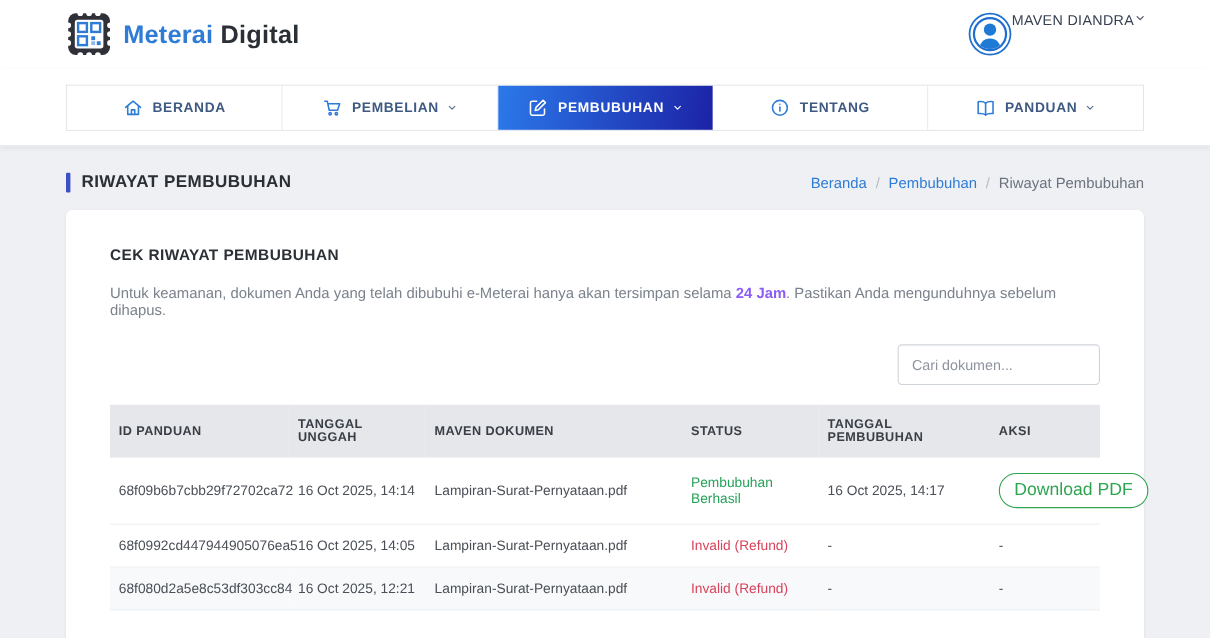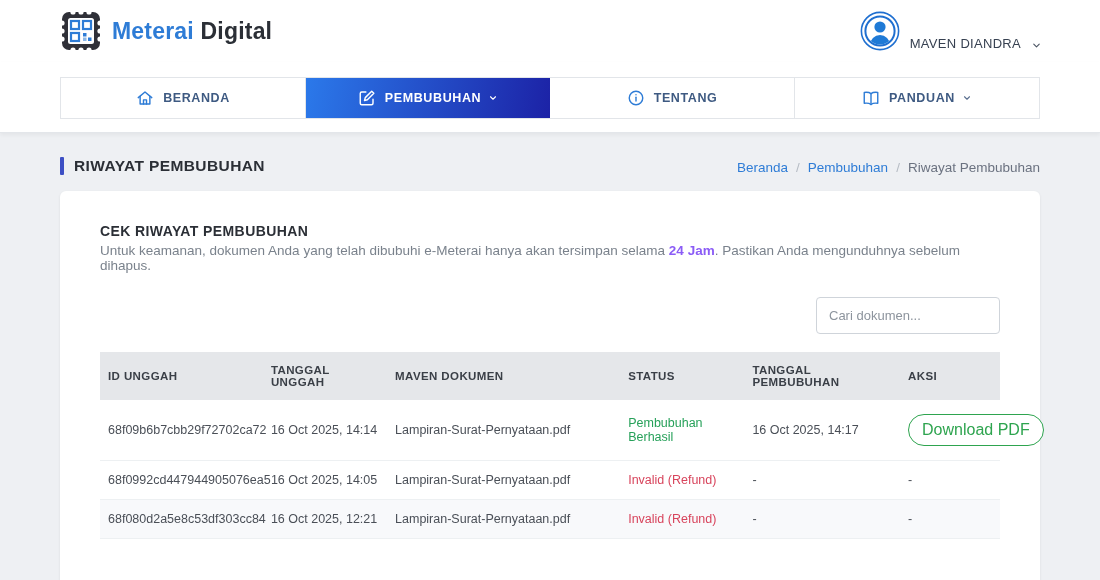--- a/index.html
+++ b/index.html
@@ -6,47 +6,47 @@
   html,body { width:1100px; height:580px; overflow:hidden; }
   body { font-family:"Liberation Sans", sans-serif; background:#eef0f3; color:#3a3f47; }
   .viewport { width:1100px; height:580px; overflow:hidden; position:relative; }
 
   
   .app-header { height:62px; background:#fff; display:flex; align-items:center; justify-content:space-between; padding:0 58px 0 60px; }
   .brand { display:flex; align-items:center; gap:10px; cursor:pointer; }
   .brand-text { font-size:23px; font-weight:bold; letter-spacing:.2px; }
   .brand-text .primary { color:#2e7cd6; }
   .brand-text .secondary { color:#2b2f36; }
-  .user-menu { display:flex; align-items:flex-end; gap:10px; cursor:pointer; }
+  .user-menu { display:flex; align-items:flex-start; gap:0; cursor:pointer; }
   .user-name { font-size:13px; font-weight:500; color:#374151; letter-spacing:.3px; }
   .chev { color:#4b5563; }
 
   
   .main-nav { background:#fff; padding:15px 60px 13px; border-bottom:1px solid #e3e6ea; box-shadow:0 2px 4px rgba(0,0,0,.05); }
   .nav-row { display:flex; border:1px solid #e2e5e9; }
   .nav-tab { flex:1; height:40px; display:flex; align-items:center; justify-content:center; gap:9px; background:#fff; border-right:1px solid #e2e5e9; font-size:12.5px; font-weight:700; letter-spacing:.6px; color:#3e5a82; cursor:pointer; }
   .nav-tab:last-child { border-right:none; }
   .nav-tab .nicon { color:#2e7cd6; display:flex; }
   .nav-tab .tchev { color:#5a6f8f; margin-left:-2px; display:flex; }
   .nav-tab.active { background:linear-gradient(100deg,#2b79ea 0%,#1c22a6 100%); color:#fff; border-right:none; }
   .nav-tab.active .nicon, .nav-tab.active .tchev { color:#fff; }
 
   
   .main-area { padding:0 60px; }
-  .page-head { display:flex; align-items:flex-end; justify-content:space-between; margin:24px 0 16px; }
+  .page-head { display:flex; align-items:center; justify-content:space-between; margin:24px 0 16px; }
   .page-title-wrap { display:flex; align-items:center; gap:10px; }
   .accent-bar { width:4px; height:18px; background:#3d4fc4; border-radius:1px; }
   .page-title { font-size:15.5px; font-weight:bold; color:#2b2f36; letter-spacing:.4px; }
   .breadcrumb { font-size:13.5px; color:#6b7280; display:flex; align-items:center; gap:8px; }
   .breadcrumb a { color:#2e7cd6; text-decoration:none; cursor:pointer; }
   .breadcrumb .sep { color:#b6bcc4; }
 
   
   .card { background:#fff; border-radius:6px; box-shadow:0 1px 3px rgba(0,0,0,.08); padding:32px 40px 40px; min-height:420px; }
-  .card-heading { font-size:14px; font-weight:bold; color:#2b2f36; letter-spacing:.4px; margin-bottom:4px; }
+  .card-heading { font-size:14px; font-weight:bold; color:#2b2f36; letter-spacing:.4px; margin-bottom:20px; }
   .card-desc { font-size:13.5px; color:#7a828c; margin-bottom:24px; }
   .card-desc strong { color:#8b5cf6; }
   .search-row { display:flex; justify-content:flex-end; margin-bottom:18px; }
   .search-input { width:184px; height:37px; border:1px solid #cfd4da; border-radius:4px; padding:0 12px; font-size:13px; color:#3a3f47; font-family:"Liberation Sans",sans-serif; outline:none; }
   .search-input::placeholder { color:#8d949d; }
 
   
   table { width:100%; border-collapse:collapse; table-layout:fixed; }
   thead th { background:#e5e7ea; font-size:11.5px; font-weight:bold; color:#3a3f47; letter-spacing:.4px; text-align:left; padding:12px 8px; }
   col.c-id{width:18.1%} col.c-up{width:13.8%} col.c-name{width:25.9%} col.c-status{width:13.8%} col.c-stamp{width:17.3%} col.c-aksi{width:11.1%}
@@ -122,20 +122,35 @@
       <div class="nav-tab">
         <span class="nicon">
           <svg width="18" height="18" viewBox="0 0 24 24" fill="none" stroke="currentColor" stroke-width="1.9" stroke-linecap="round" stroke-linejoin="round">
               <path d="M3 11.5 12 4l9 7.5"></path>
               <path d="M5.5 9.8V20h13V9.8"></path>
               <path d="M10 20v-5.5h4V20"></path>
             </svg>
         </span>
         <span>BERANDA</span>
       </div>
+      <div class="nav-tab">
+        <span class="nicon">
+          <svg width="18" height="18" viewBox="0 0 24 24" fill="none" stroke="currentColor" stroke-width="1.9" stroke-linecap="round" stroke-linejoin="round">
+              <path d="M3 4h3l2.4 11h10.1L21 7H7"></path>
+              <circle cx="9.5" cy="19.2" r="1.4"></circle>
+              <circle cx="17" cy="19.2" r="1.4"></circle>
+            </svg>
+        </span>
+        <span>PEMBELIAN</span>
+        <span class="tchev">
+          <svg width="10" height="10" viewBox="0 0 24 24" fill="none" stroke="currentColor" stroke-width="2.6" stroke-linecap="round" stroke-linejoin="round">
+              <path d="M6 9l6 6 6-6"></path>
+            </svg>
+        </span>
+      </div>
       <div class="nav-tab active">
         <span class="nicon">
           <svg width="18" height="18" viewBox="0 0 24 24" fill="none" stroke="currentColor" stroke-width="1.9" stroke-linecap="round" stroke-linejoin="round">
               <path d="M20 13.5V19a2 2 0 0 1-2 2H5a2 2 0 0 1-2-2V6a2 2 0 0 1 2-2h5.5"></path>
               <path d="M18.3 2.9l2.8 2.8L12.5 14.3l-3.8 1 1-3.8z"></path>
             </svg>
         </span>
         <span>PEMBUBUHAN</span>
         <span class="tchev">
           <svg width="10" height="10" viewBox="0 0 24 24" fill="none" stroke="currentColor" stroke-width="2.6" stroke-linecap="round" stroke-linejoin="round">
@@ -197,21 +212,21 @@
         <colgroup>
           <col class="c-id">
             <col class="c-up">
             <col class="c-name">
             <col class="c-status">
             <col class="c-stamp">
             <col class="c-aksi">
         </colgroup>
         <thead>
           <tr>
-            <th>ID UNGGAH</th>
+            <th>ID PANDUAN</th>
             <th>TANGGAL UNGGAH</th>
             <th>MAVEN DOKUMEN</th>
             <th>STATUS</th>
             <th>TANGGAL PEMBUBUHAN</th>
             <th>AKSI</th>
           </tr>
         </thead>
         <tbody>
             <tr>
               <td>68f09b6b7cbb29f72702ca72</td>

